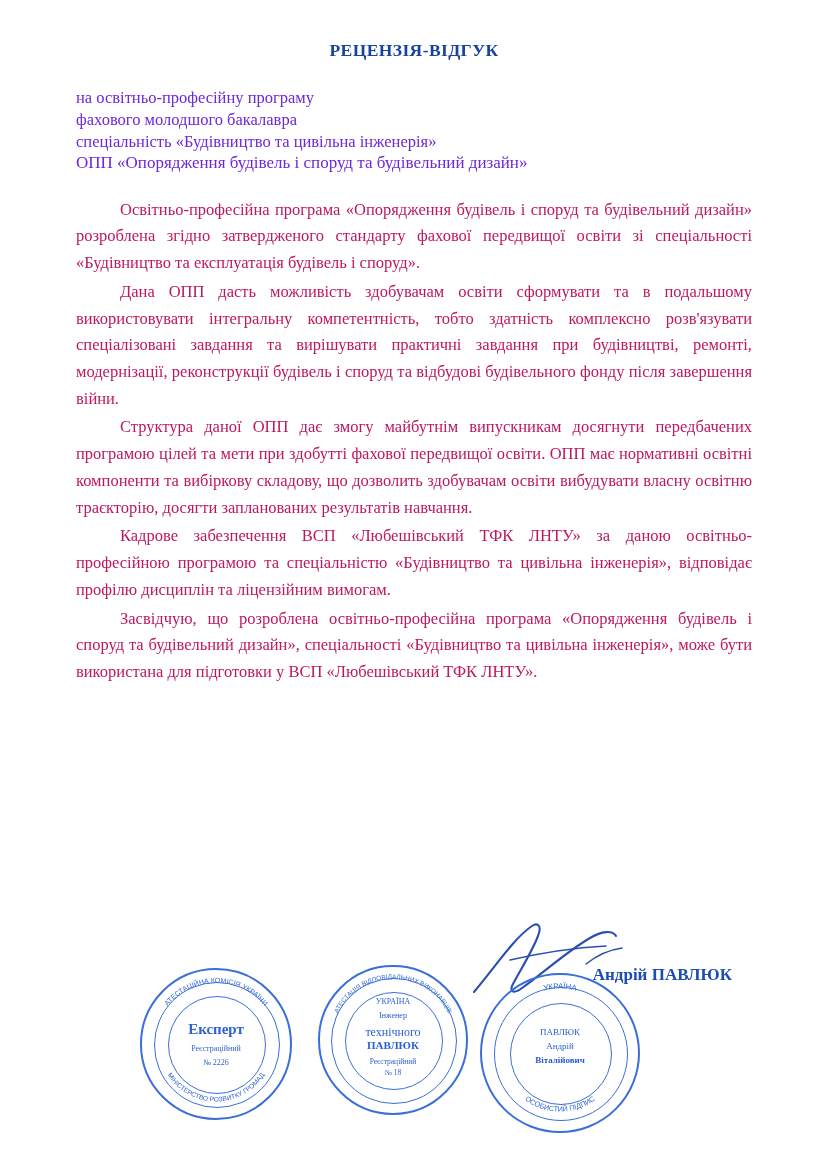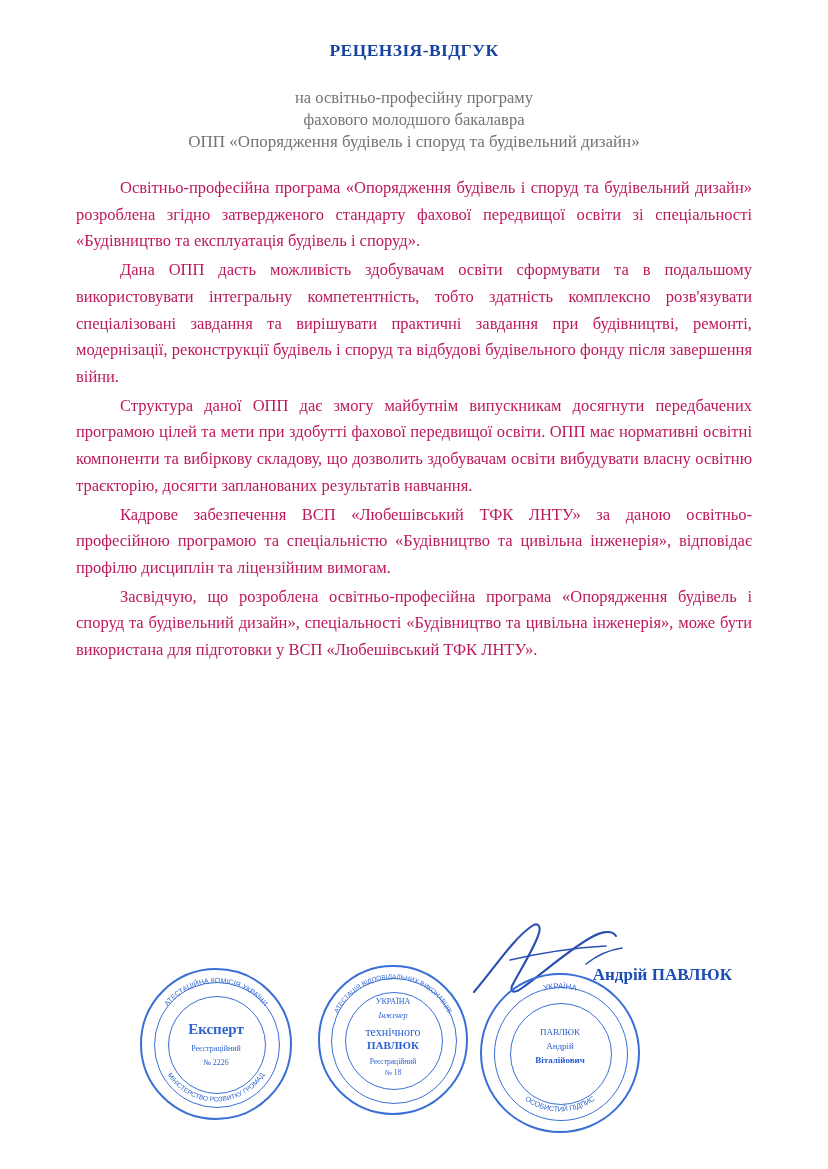--- a/index.html
+++ b/index.html
@@ -23,24 +23,23 @@
   }
   .doc-title {
     text-align: center;
     font-weight: bold;
     font-size: 17.5px;
     letter-spacing: 0.4px;
     color: #16439d;
     margin: 0 0 26px 0;
   }
   .subtitle-block {
-    text-align: center;
     font-size: 16.5px;
     line-height: 1.32;
-    color: #737373;
+    color: #6d28d9;
     margin-bottom: 22px;
   }
   .subtitle-line {
     display: block;
     white-space: nowrap;
   }
   .subtitle-line.l1 { font-size: 16.5px; }
   .subtitle-line.l2 { font-size: 16.5px; }
   .subtitle-line.l3 { font-size: 16.5px; }
   .subtitle-line.l4 { font-size: 17px; }
@@ -145,21 +144,21 @@
   }
   .stamp2 .ring2 {
     left: 11px; top: 11px; width: 126px; height: 126px;
     border: 1px solid #3a6fd8;
   }
   .stamp2 .ring3 {
     left: 25px; top: 25px; width: 98px; height: 98px;
     border: 1px solid #3a6fd8;
   }
   .stamp2 .l1 { top: 30px; font-size: 8px; }
-  .stamp2 .l2 { top: 44px; font-size: 8px; font-style: italic; }
+  .stamp2 .l2 { top: 44px; font-size: 8px; }
   .stamp2 .l3 { top: 58px; font-size: 12px; }
   .stamp2 .big { top: 72px; font-size: 11px; font-weight: bold; }
   .stamp2 .l5 { top: 90px; font-size: 7.5px; }
   .stamp2 .l6 { top: 101px; font-size: 7.5px; }
 
   .stamp3 {
     left: 480px; top: 8px;
     width: 160px; height: 160px;
     border: 2px solid #3a6fd8;
   }
@@ -188,20 +187,21 @@
 </head>
 <body>
 
 <div class="page">
 
   <h1 class="doc-title">РЕЦЕНЗІЯ-ВІДГУК</h1>
 
   <div class="subtitle-block">
     <span class="subtitle-line l1">на освітньо-професійну програму</span>
     <span class="subtitle-line l2">фахового молодшого бакалавра</span>
+    <span class="subtitle-line l3">спеціальність  «Будівництво та цивільна інженерія»</span>
     <span class="subtitle-line l4">ОПП «Опорядження будівель і споруд та будівельний дизайн»</span>
   </div>
 
   <p class="para">Освітньо-професійна програма «Опорядження будівель і споруд та будівельний дизайн» розроблена згідно затвердженого стандарту фахової передвищої освіти зі спеціальності  «Будівництво та експлуатація будівель і споруд».</p>
   <p class="para">Дана ОПП дасть можливість  здобувачам освіти сформувати та в подальшому використовувати інтегральну компетентність, тобто здатність комплексно розв'язувати спеціалізовані завдання та вирішувати практичні завдання при будівництві, ремонті, модернізації, реконструкції будівель і споруд та відбудові будівельного фонду після завершення війни.</p>
   <p class="para">Структура даної ОПП дає змогу майбутнім випускникам досягнути передбачених програмою цілей та мети при здобутті  фахової передвищої освіти. ОПП має нормативні освітні компоненти та вибіркову складову, що дозволить здобувачам освіти вибудувати власну освітню траєкторію, досягти запланованих результатів навчання.</p>
   <p class="para">Кадрове забезпечення ВСП «Любешівський ТФК ЛНТУ» за даною освітньо-професійною програмою та  спеціальністю «Будівництво та цивільна інженерія», відповідає профілю дисциплін та ліцензійним вимогам.</p>
   <p class="para">Засвідчую, що розроблена освітньо-професійна програма «Опорядження будівель і споруд та будівельний дизайн», спеціальності «Будівництво та цивільна інженерія», може бути використана для підготовки у ВСП «Любешівський ТФК ЛНТУ».</p>
 
 </div>

